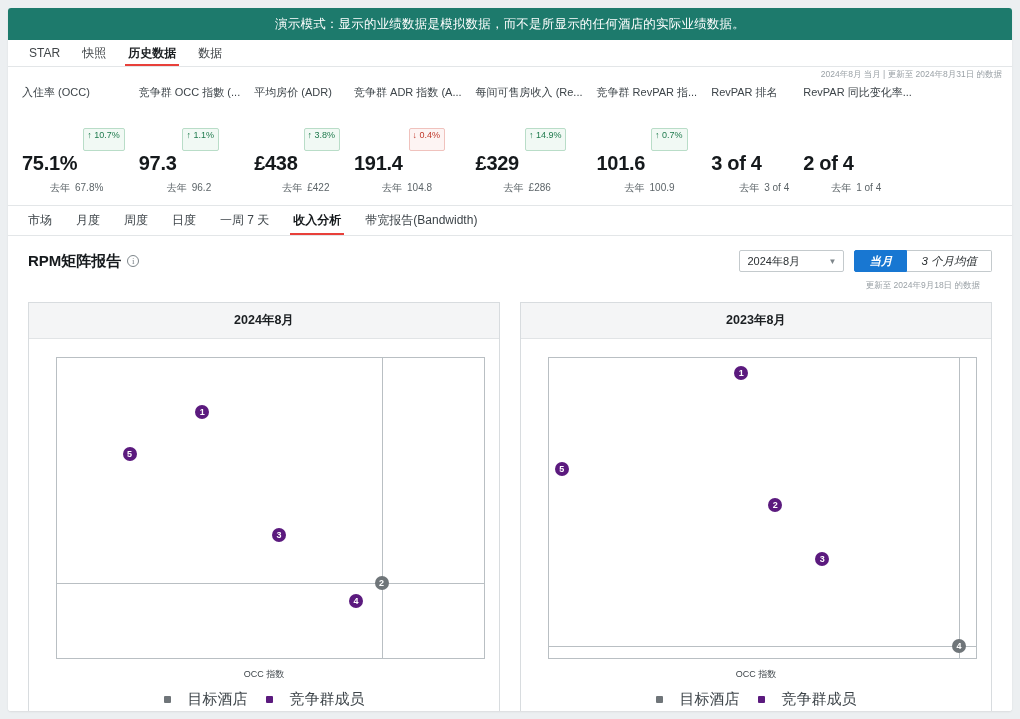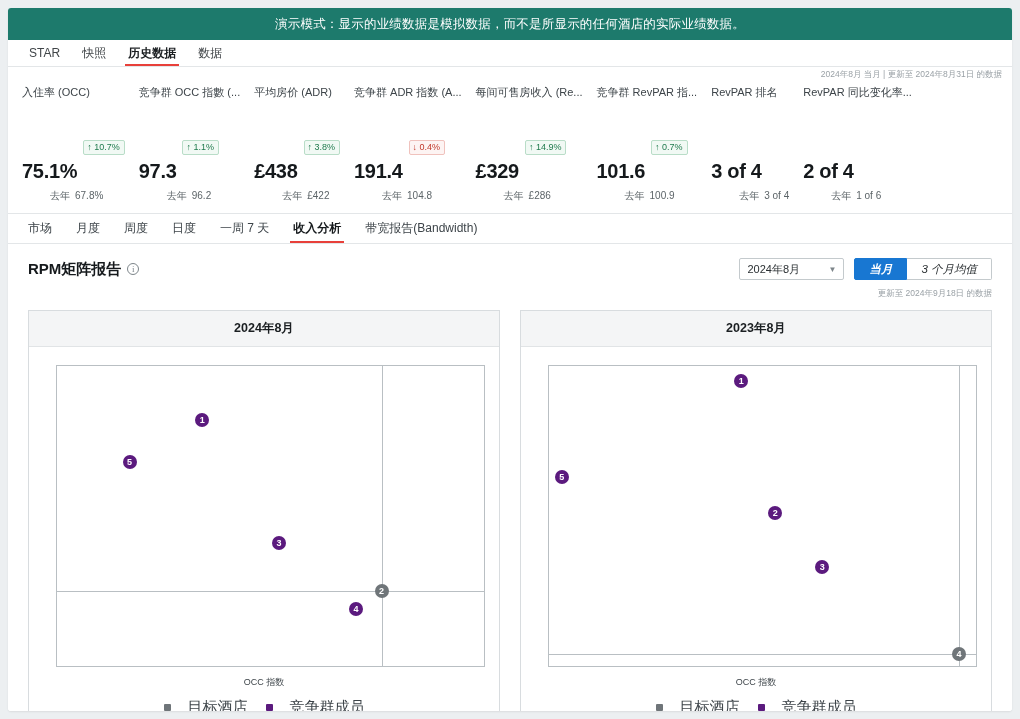--- a/index.html
+++ b/index.html
@@ -80,34 +80,34 @@
     border-bottom: 1px solid #e3e6e8;
   }
   .kpi {
     padding-left: 14px;
     flex: 0 0 auto;
   }
   .kpi-label {
     font-size: 11px;
     color: #3d4449;
     white-space: nowrap;
-    margin-bottom: 12px;
+    margin-bottom: 4px;
   }
   .kpi-valrow { display: flex; align-items: center; gap: 6px; }
   .kpi-value {
     font-size: 20px;
     font-weight: bold;
     color: #15191c;
     letter-spacing: -.3px;
     white-space: nowrap;
     margin-top: 48px;
   }
   .kpi-badge {
     font-size: 9px;
-    padding: 2px 4px 2px 3px;
+    padding: 2px 4px 9px 3px;
     border-radius: 2px;
     white-space: nowrap;
     line-height: 1.1;
   }
   .kpi-badge.up { color: #1f7a4d; border: 1px solid #b9ddc8; background: #f1f9f4; }
   .kpi-badge.down { color: #c0392b; border: 1px solid #f0c2bd; background: #fdf4f3; }
   .kpi-prior {
     font-size: 10px;
     color: #5c6468;
     margin-top: 6px;
@@ -177,21 +177,21 @@
     white-space: nowrap;
     font-style: italic;
   }
   .seg-btn.active {
     background: #1877d2; border-color: #1877d2; color: #ffffff; font-weight: bold;
   }
   .seg-btn:first-child { border-radius: 2px 0 0 2px; }
   .seg-btn:last-child { border-left: none; border-radius: 0 2px 2px 0; }
   .updated-row {
     display: flex; justify-content: flex-end;
-    padding: 6px 20px 0 20px;
+    padding: 6px 32px 0 20px;
     background: #fff;
     margin-left: 15px;
   }
   .updated-text { font-size: 8.5px; color: #9aa1a6; }
 
   
   .charts {
     display: flex;
     gap: 20px;
     padding: 10px 20px 0 20px;
@@ -344,21 +344,21 @@
           <div class="kpi-valrow">
             <div class="kpi-value">3 of 4</div>
           </div>
           <div class="kpi-prior"><span class="pl">去年</span><span>3 of 4</span></div>
         </div>
         <div class="kpi">
           <div class="kpi-label">RevPAR 同比变化率...</div>
           <div class="kpi-valrow">
             <div class="kpi-value">2 of 4</div>
           </div>
-          <div class="kpi-prior"><span class="pl">去年</span><span>1 of 6</span></div>
+          <div class="kpi-prior"><span class="pl">去年</span><span>1 of 4</span></div>
         </div>
       </div>
 
     <div class="tabbar-secondary" id="secondary-tabs">
         <div class="stab">
           <span>市场</span>
         </div>
         <div class="stab">
           <span>月度</span>
         </div>

